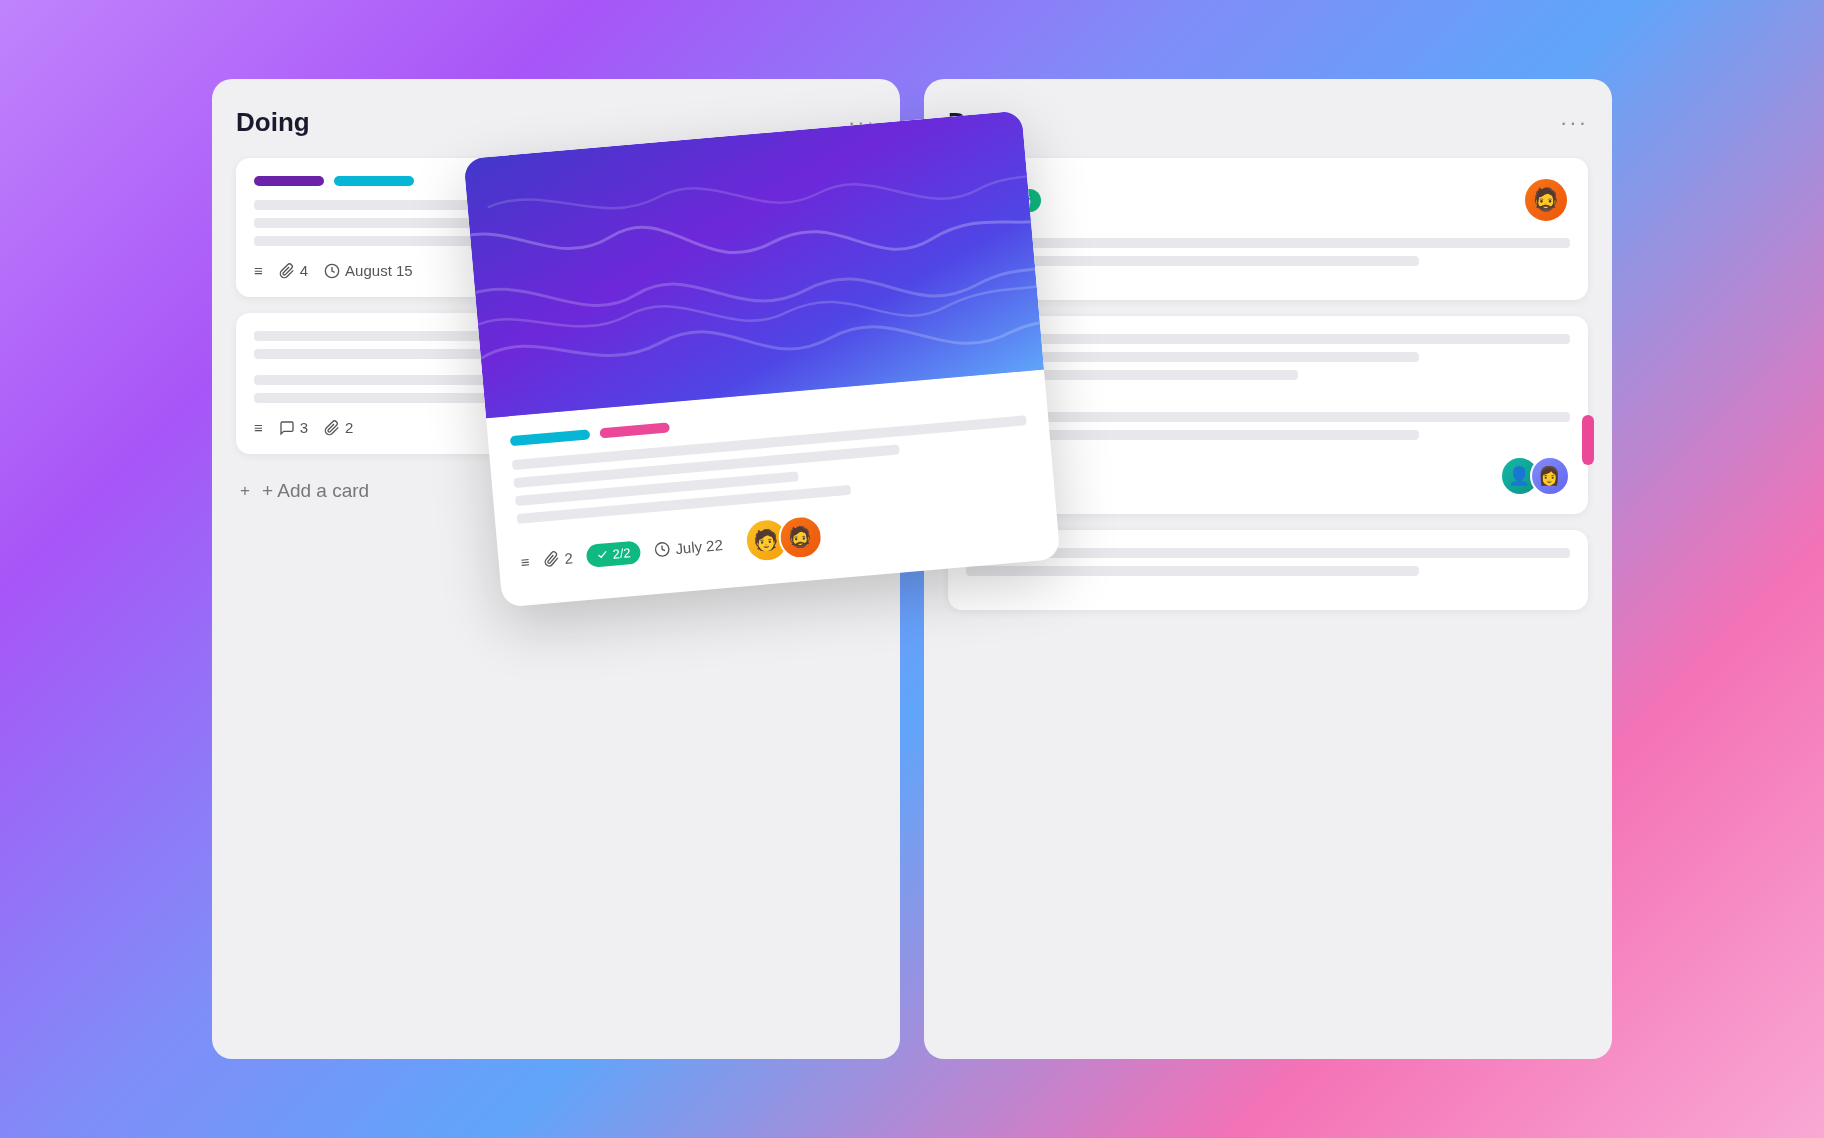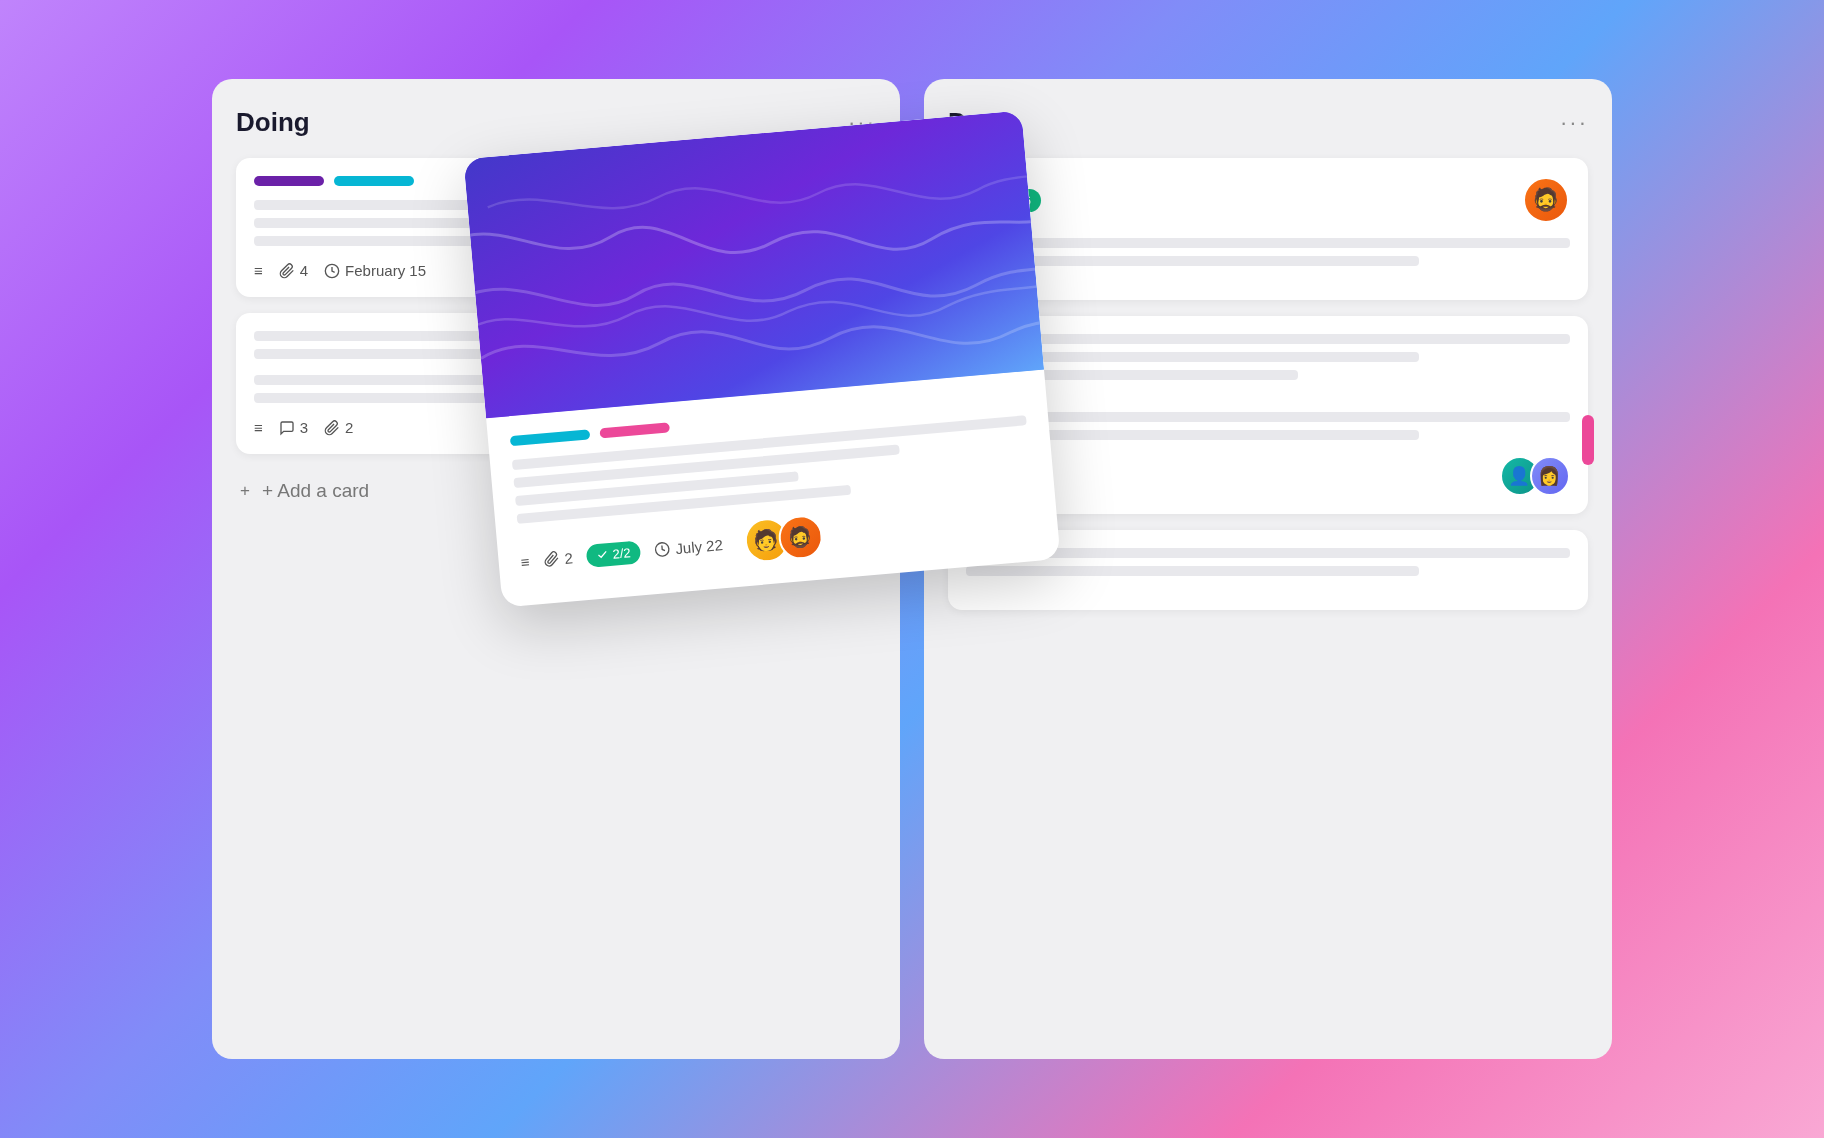--- a/index.html
+++ b/index.html
@@ -246,21 +246,21 @@
             <svg width="16" height="16" viewBox="0 0 24 24" fill="none" stroke="currentColor" stroke-width="2">
                 <path d="M21.44 11.05l-9.19 9.19a6 6 0 0 1-8.49-8.49l9.19-9.19a4 4 0 0 1 5.66 5.66l-9.2 9.19a2 2 0 0 1-2.83-2.83l8.49-8.48"></path>
               </svg>
             <span>4</span>
           </span>
           <span class="footer-icon">
             <svg width="16" height="16" viewBox="0 0 24 24" fill="none" stroke="currentColor" stroke-width="2">
                 <circle cx="12" cy="12" r="10"></circle>
                 <polyline points="12 6 12 12 16 14"></polyline>
               </svg>
-            <span>February 15</span>
+            <span>August 15</span>
           </span>
         </div>
       </div>
 
       <div class="card">
         <div class="card-lines">
           <div class="line line-full"></div>
           <div class="line line-medium"></div>
         </div>
         <div style="margin-bottom:16px;"></div>

